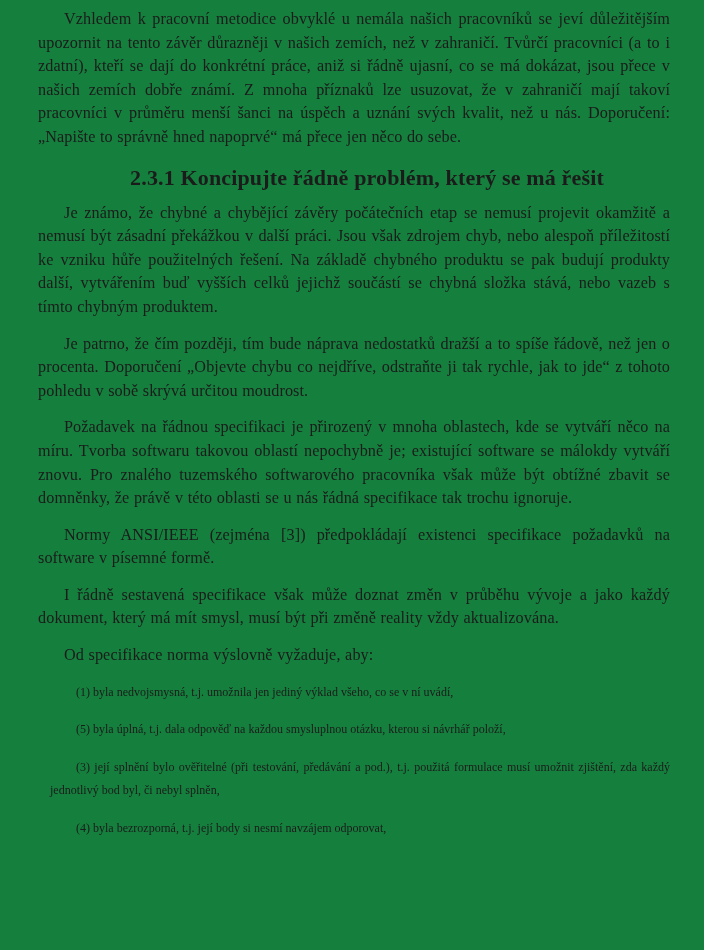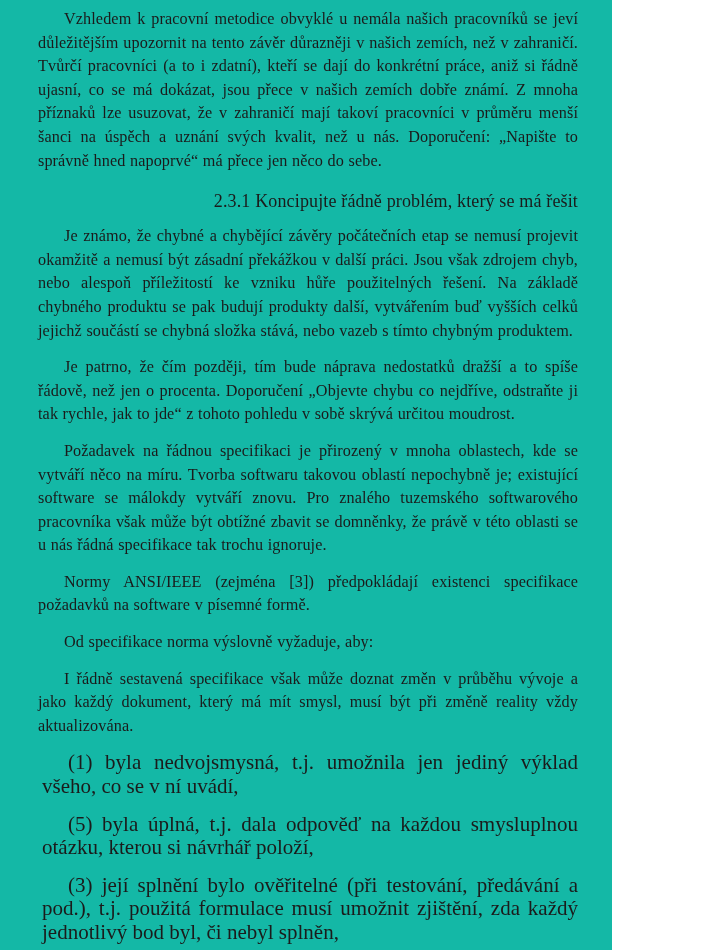--- a/index.html
+++ b/index.html
@@ -9,54 +9,54 @@
   }
   body {
     width: 724px;
     height: 950px;
     font-family: "Liberation Serif", serif;
     color: #1b1b1b;
     overflow: hidden;
   }
   .page {
     position: relative;
-    width: 612px;
+    width: 704px;
     height: 950px;
     box-sizing: border-box;
     padding: 8px 34px 0 38px;
-    background: #14b8a6;
+    background: #15803d;
   }
   .para {
     font-size: 16.2px;
     line-height: 23.6px;
     text-align: justify;
     margin: 0 0 13px 0;
     letter-spacing: 0.1px;
     word-spacing: 0.4px;
   }
   .para.indent {
     text-indent: 26px;
   }
   h2.heading {
-    font-size: 18px;
-    font-weight: normal;
+    font-size: 22px;
+    font-weight: bold;
     line-height: 22px;
     margin: 17px 0 13px 0;
     padding-left: 26px;
-    text-align: right;
+    text-align: center;
     letter-spacing: 0.15px;
   }
   .gap-top {
     margin-top: 5px;
   }
   .list-item {
-    font-size: 21px;
+    font-size: 12px;
     line-height: 23.6px;
     text-align: justify;
-    margin: 0 0 14px 4px;
+    margin: 0 0 14px 12px;
     text-indent: 26px;
   }
   .list-item.nogap {
     margin-bottom: 13px;
   }
   .blur {
     filter: blur(0.18px);
   }
 </style>
 </head>
@@ -70,23 +70,23 @@
 
   <p class="para indent">Je známo, že chybné a chybějící závěry počátečních etap se nemusí projevit okamžitě a nemusí být zásadní překážkou v další práci. Jsou však zdrojem chyb, nebo alespoň příležitostí ke vzniku hůře použitelných řešení. Na základě chybného produktu se pak budují produkty další, vytvářením buď vyšších celků jejichž součástí se chybná složka stává, nebo vazeb s tímto chybným produktem.</p>
 
   <p class="para indent gap-top">Je patrno, že čím později, tím bude náprava nedostatků dražší a to spíše řádově, než jen o procenta. Doporučení „Objevte chybu co nejdříve, odstraňte ji tak rychle, jak to jde“ z tohoto pohledu v sobě skrývá určitou moudrost.</p>
 
 
   <p class="para indent">Požadavek na řádnou specifikaci je přirozený v mnoha oblastech, kde se vytváří něco na míru. Tvorba softwaru takovou oblastí nepochybně je; existující software se málokdy vytváří znovu. Pro znalého tuzemského softwarového pracovníka však může být obtížné zbavit se domněnky, že právě v této oblasti se u nás řádná specifikace tak trochu ignoruje.</p>
 
   <p class="para indent gap-top">Normy ANSI/IEEE (zejména [3]) předpokládají existenci specifikace požadavků na software v písemné formě.</p>
 
+  <p class="para indent gap-top">I řádně sestavená specifikace však může doznat změn v průběhu vývoje a jako každý dokument, který má mít smysl, musí být při změně reality vždy aktualizována.</p>
+
   <p class="para indent gap-top">Od specifikace norma výslovně vyžaduje, aby:</p>
-
-  <p class="para indent gap-top">I řádně sestavená specifikace však může doznat změn v průběhu vývoje a jako každý dokument, který má mít smysl, musí být při změně reality vždy aktualizována.</p>
 
   <p class="list-item">(1) byla nedvojsmysná, t.j. umožnila jen jediný výklad všeho, co se v ní uvádí,</p>
 
   <p class="list-item">(5) byla úplná, t.j. dala odpověď na každou smysluplnou otázku, kterou si návrhář položí,</p>
 
   <p class="list-item">(3) její splnění bylo ověřitelné (při testování, předávání a pod.), t.j. použitá formulace musí umožnit zjištění, zda každý jednotlivý bod byl, či nebyl splněn,</p>
 
   <p class="list-item nogap">(4) byla bezrozporná, t.j. její body si nesmí navzájem odporovat,</p>
 
 </div>

